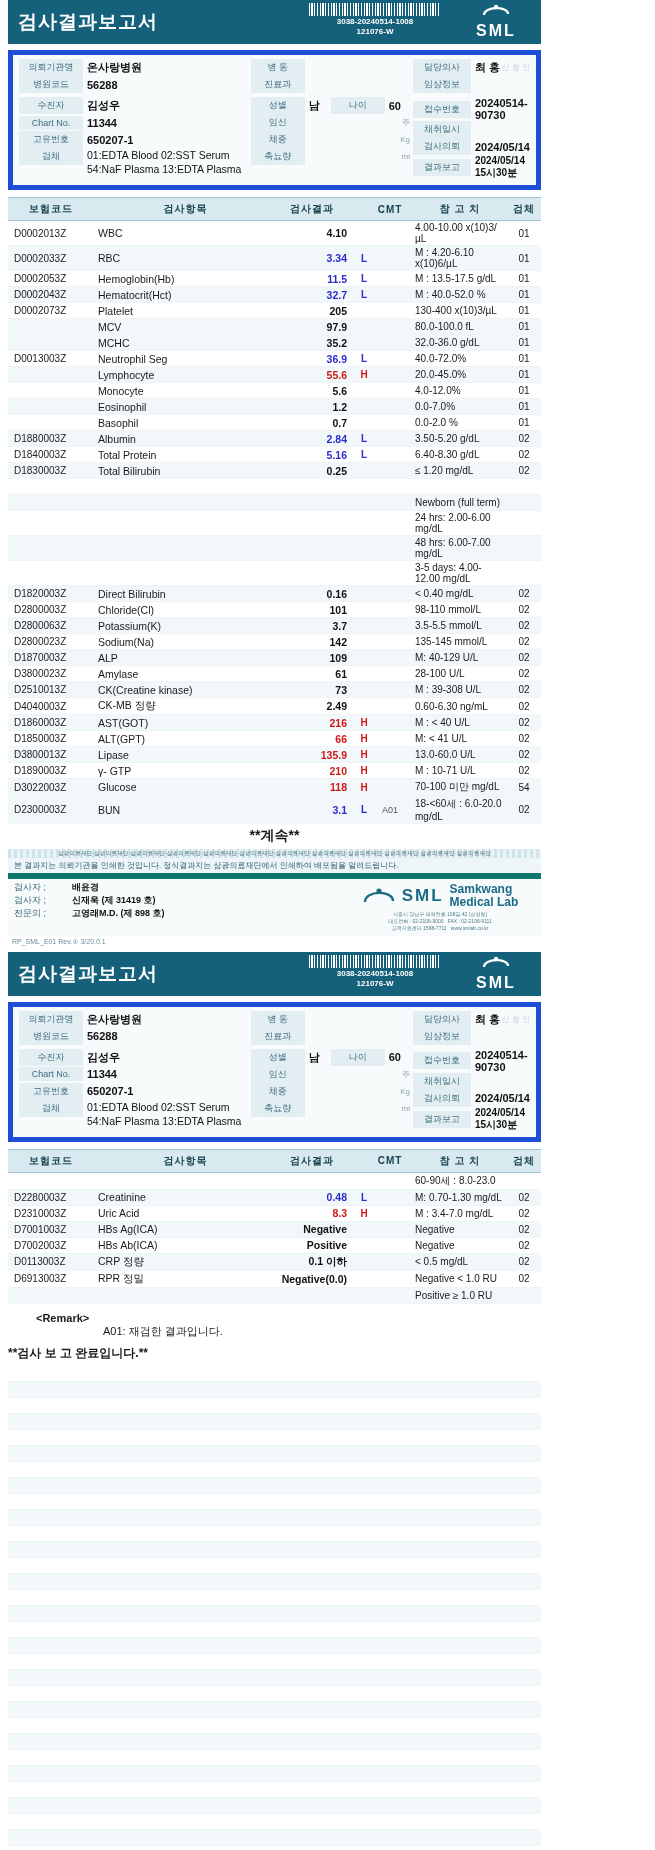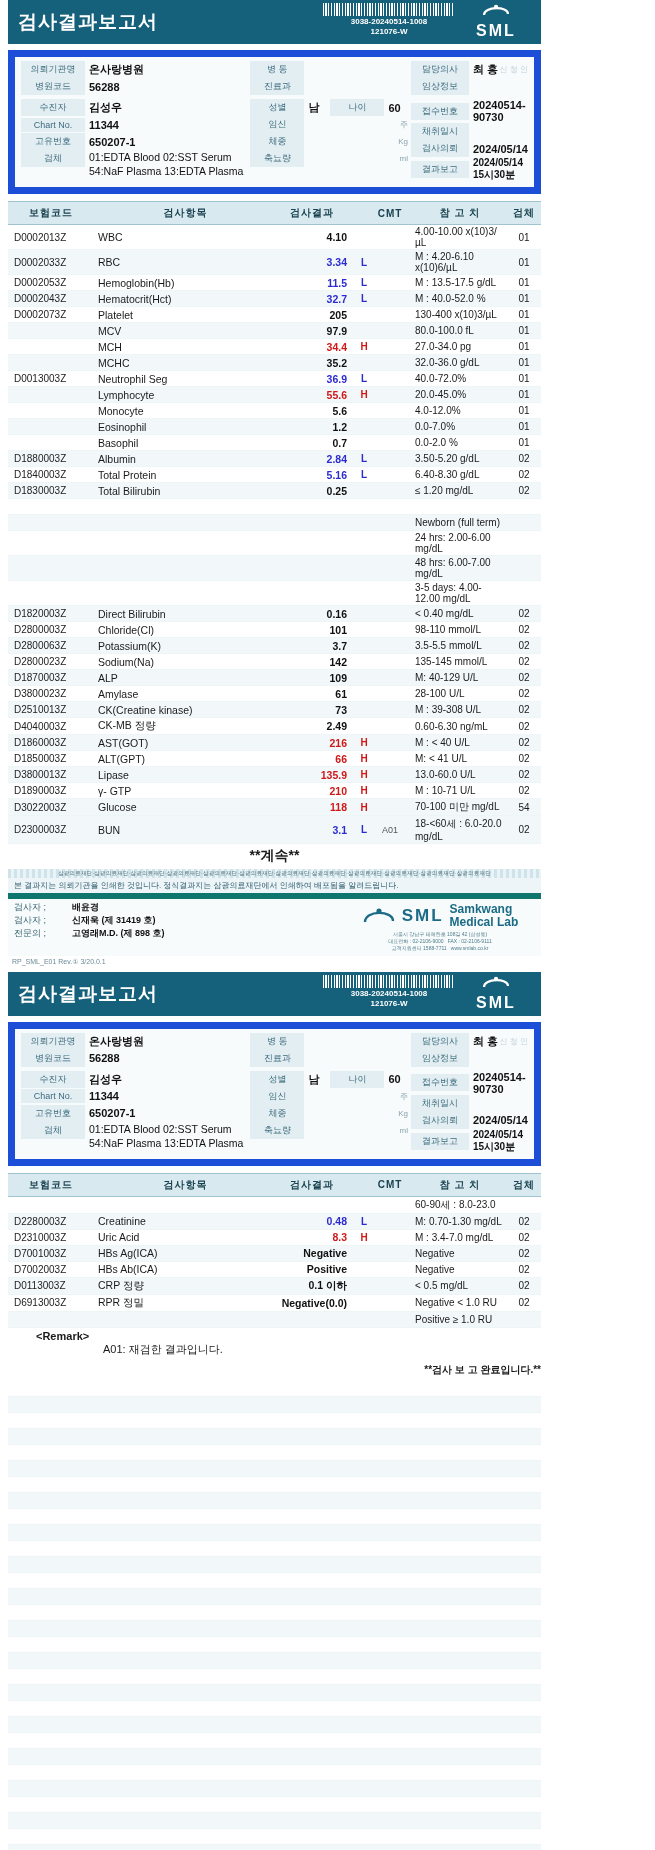--- a/index.html
+++ b/index.html
@@ -23,21 +23,21 @@
     align-items:center;
     padding:0 10px;
   }
   .titlebar .doc-title {
     font-size:19px;
     font-weight:bold;
     letter-spacing:1px;
   }
   .titlebar .barcode-area {
     position:absolute;
-    right:86px;
+    right:100px;
     top:3px;
     text-align:center;
     color:#ffffff;
     font-size:8px;
     line-height:1.25;
   }
   .barcode {
     height:13px;
     width:132px;
     margin:0 auto 1px auto;
@@ -46,21 +46,21 @@
   .barcode-num { font-size:8px; font-weight:bold; }
   .sml-logo {
     position:absolute; right:10px; top:2px;
     width:70px; text-align:center; color:#fff;
   }
   .sml-logo .sml-txt { font-size:16px; font-weight:bold; letter-spacing:2px; }
 
   
   .hdr {
     margin-top:6px;
-    border:7px solid #1d4ed8;
+    border:5px solid #1d4ed8;
     background:#f7fbfc;
     padding:4px 6px 5px 6px;
     font-size:10px;
   }
   .lbl {
     color:#3c6b7c;
     font-size:9px;
     background:#e3eef3;
     padding:2px 4px;
     white-space:nowrap;
@@ -118,21 +118,21 @@
   .normal { color:#111; }
 
   .continue {
     text-align:center;
     font-weight:bold;
     font-size:14px;
     padding-top:3px;
   }
   .remark-label { font-size:11px; font-weight:bold; padding-left:30px; }
   .remark-text  { font-size:11px; }
-  .done-text { text-align:right; font-weight:bold; font-size:10px; }
+  .done-text { text-align:left; font-weight:bold; font-size:12px; }
 
   
   .footer-wrap { margin-top:4px; }
   .footer-strip {
     background:repeating-linear-gradient(90deg,#cfe3ea 0 3px,#eaf3f6 3px 6px);
     color:#4a6d79;
     font-size:5.5px;
     text-align:center;
     letter-spacing:0.2px;
     padding:1px 0;
@@ -329,29 +329,20 @@
           <td class="c-ref">130-400  x(10)3/µL</td>
           <td class="c-spec">01</td>
         </tr>
         <tr class="zebra">
           <td class="c-code"></td>
           <td class="c-name">MCV</td>
           <td class="c-result normal">97.9</td>
           <td class="c-flag normal"></td>
           <td class="c-cmt"></td>
           <td class="c-ref">80.0-100.0 fL</td>
-          <td class="c-spec">01</td>
-        </tr>
-        <tr>
-          <td class="c-code"></td>
-          <td class="c-name">MCH</td>
-          <td class="c-result hi">34.4</td>
-          <td class="c-flag hi">H</td>
-          <td class="c-cmt"></td>
-          <td class="c-ref">27.0-34.0 pg</td>
           <td class="c-spec">01</td>
         </tr>
         <tr class="zebra">
           <td class="c-code"></td>
           <td class="c-name">MCHC</td>
           <td class="c-result normal">35.2</td>
           <td class="c-flag normal"></td>
           <td class="c-cmt"></td>
           <td class="c-ref">32.0-36.0 g/dL</td>
           <td class="c-spec">01</td>
@@ -826,21 +817,21 @@
           <td class="c-name"></td>
           <td class="c-result normal"></td>
           <td class="c-flag normal"></td>
           <td class="c-cmt"></td>
           <td class="c-ref">Positive ≥ 1.0 RU</td>
           <td class="c-spec"></td>
         </tr>
       </tbody>
   </table>
 
-  <div style="margin-top:2px">
+  <div style="margin-top:8px">
     <div class="remark-label" style="padding-left:28px">&lt;Remark&gt;</div>
     <div class="remark-text" style="padding-left:95px;">A01: 재검한 결과입니다.</div>
     <div class="done-text" style="margin-top:6px">**검사  보 고   완료입니다.**</div>
   </div>
 
   <table class="results" style="margin-top:4px">
     <tbody id="tbodyBlank">
         <tr class="spacer-rows">
           <td class="c-code"></td>
           <td class="c-name"></td>

